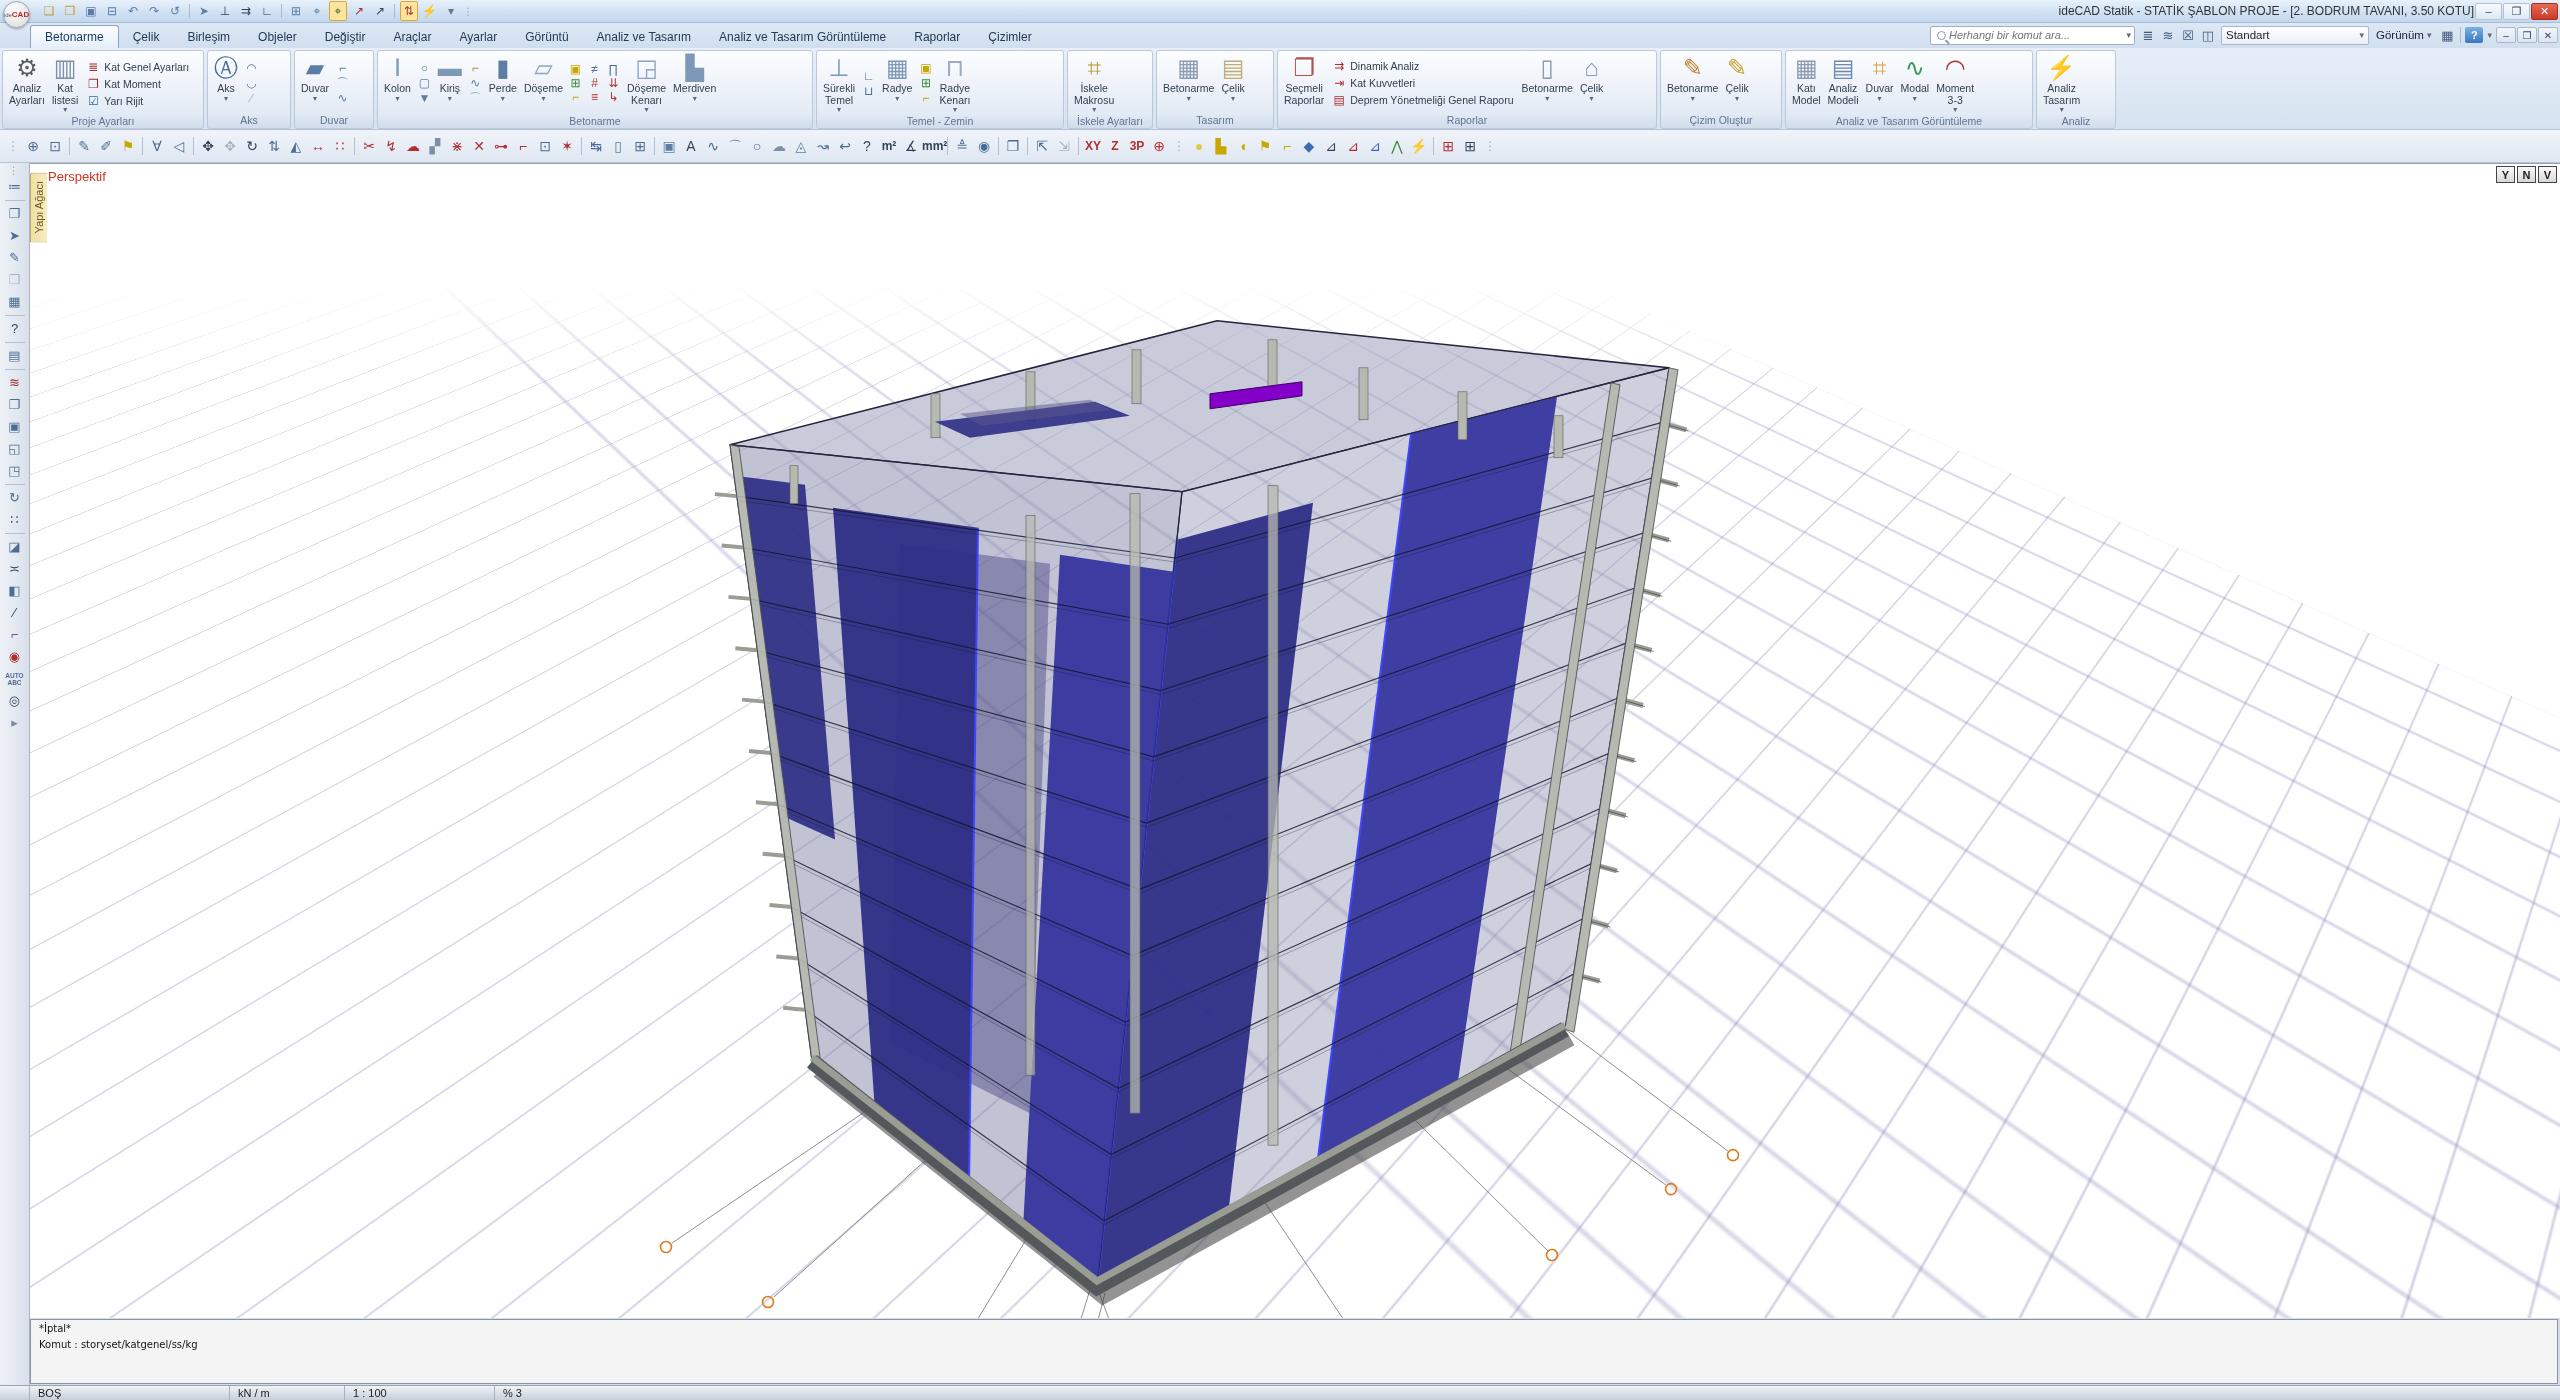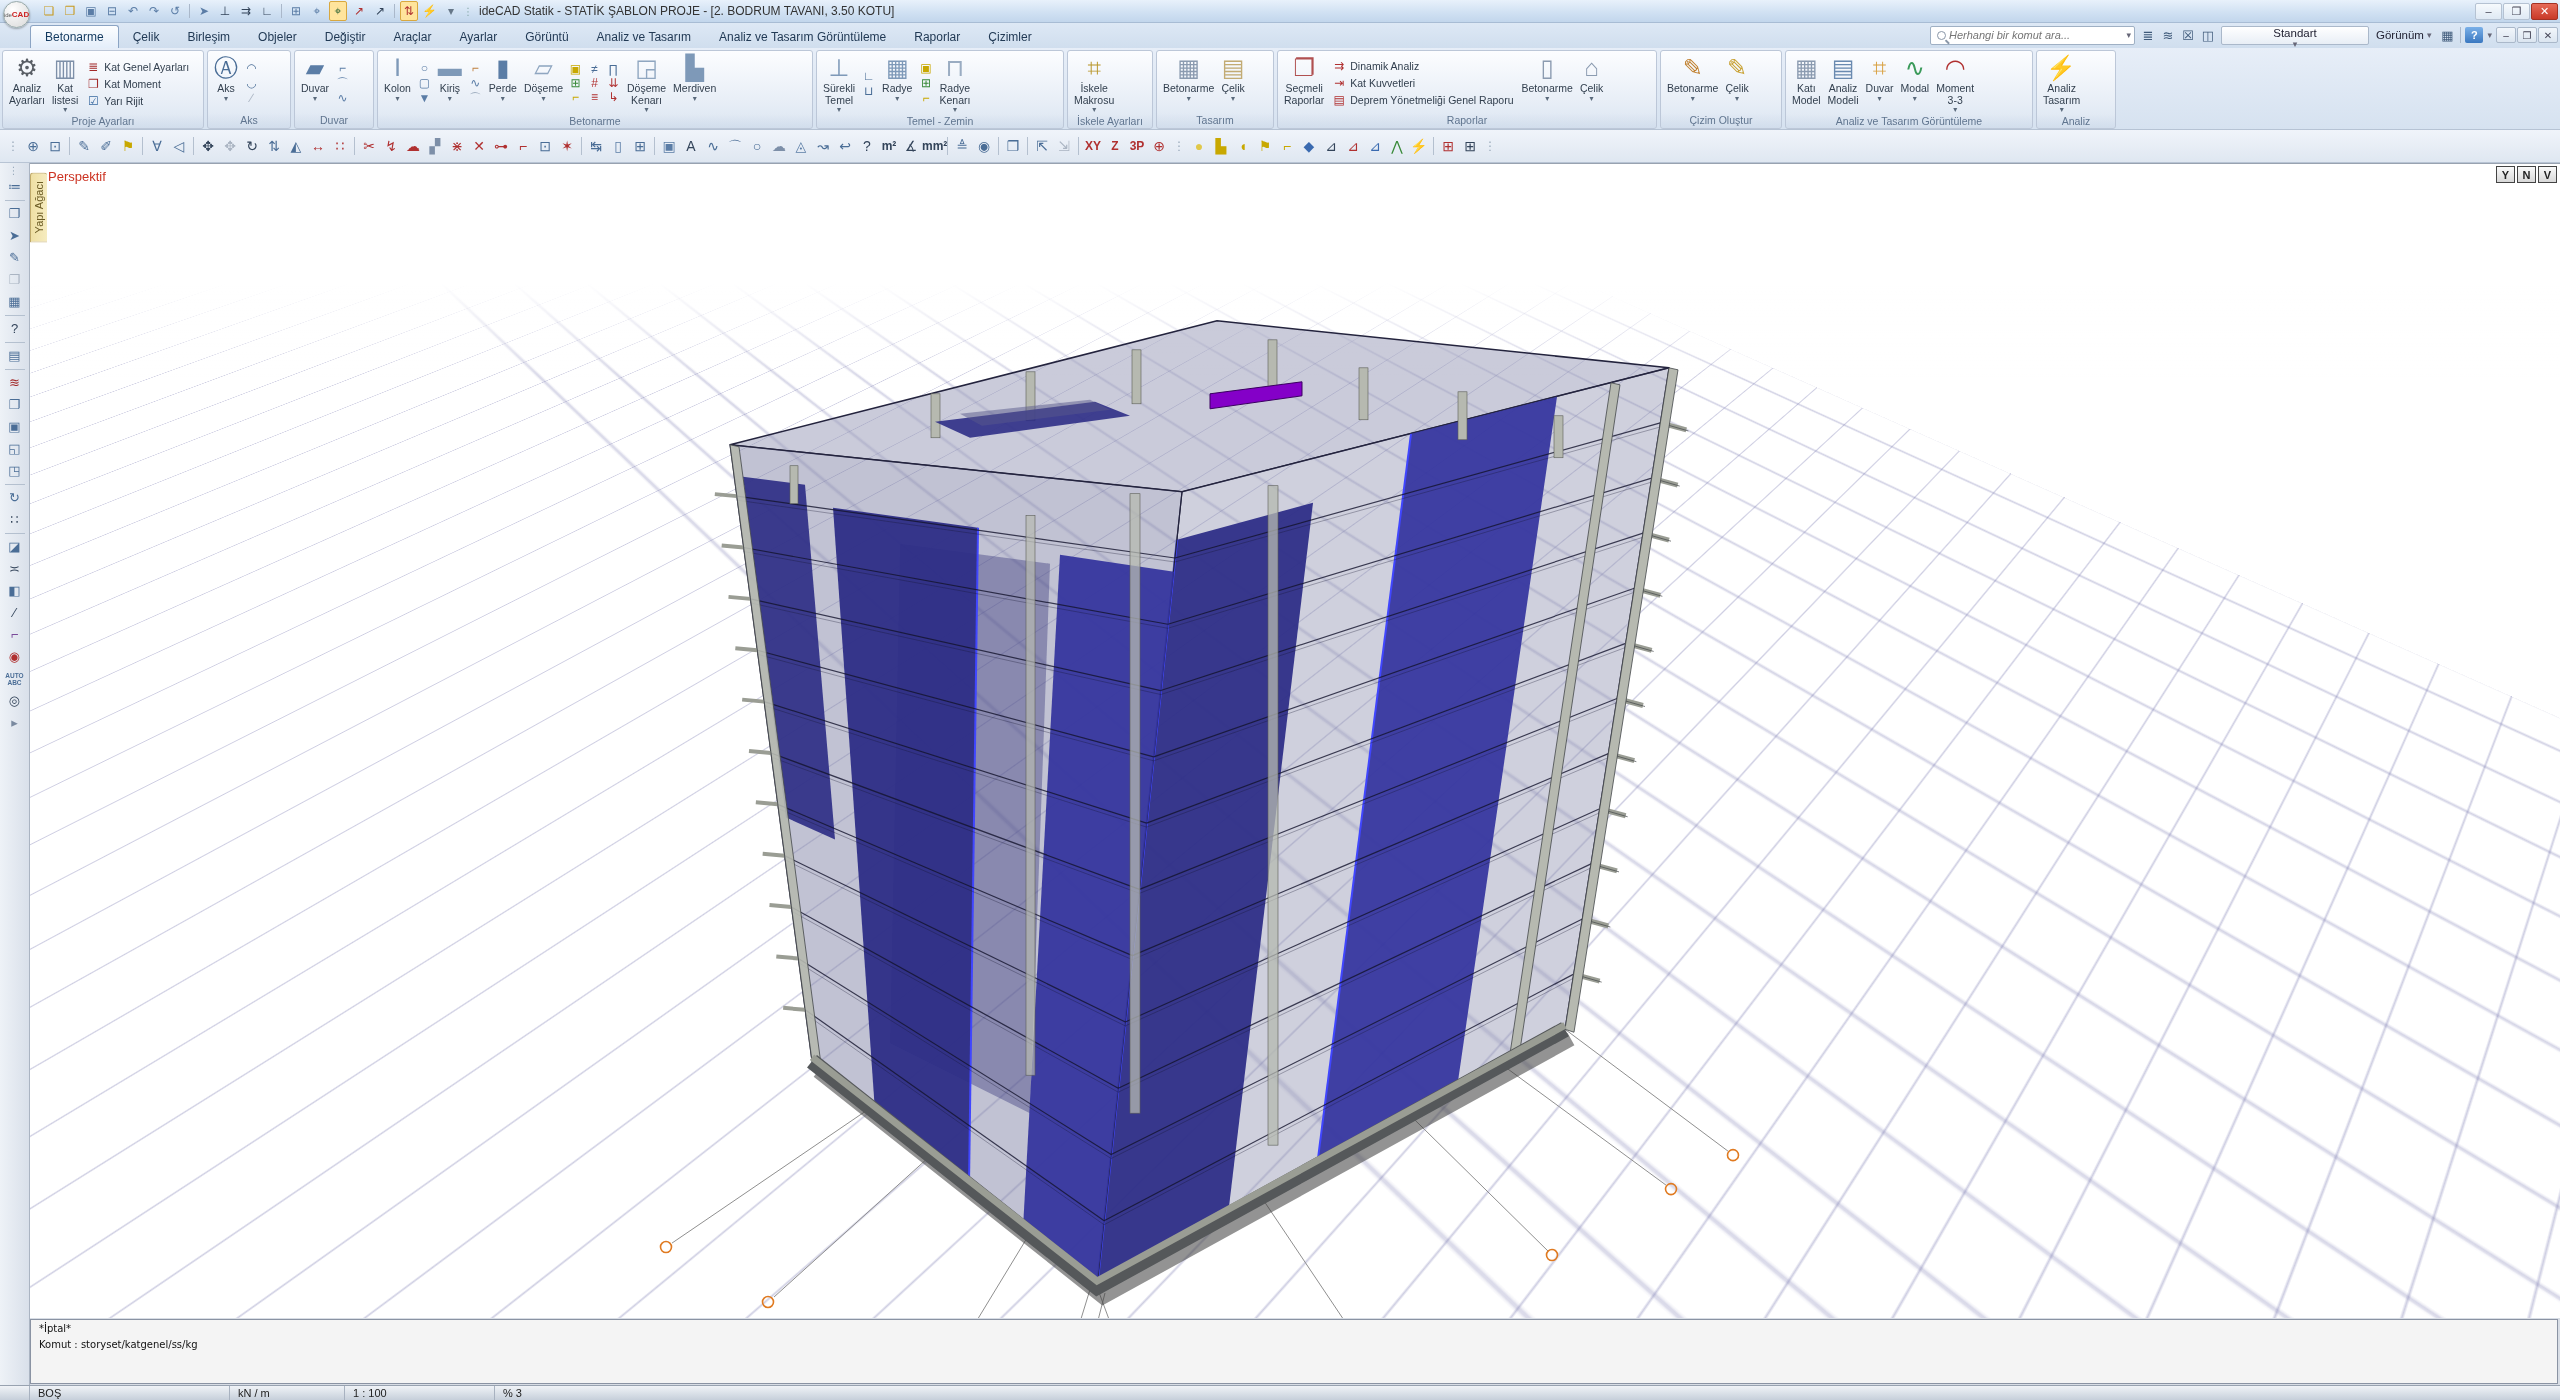--- a/index.html
+++ b/index.html
@@ -13,21 +13,21 @@
   .logo { position:absolute; left:3px; top:1px; width:27px; height:27px; border-radius:50%;
     background:radial-gradient(circle at 35% 30%,#ffffff,#d8d8d8); border:1px solid #9aa;
     display:flex; align-items:center; justify-content:center; z-index:40; box-shadow:0 1px 2px rgba(0,0,0,.3); }
   .logo .lg1 { font-size:6px; color:#555; }
   .logo .lg2 { font-size:8px; color:#cc2222; font-weight:bold; }
   .qat { display:flex; align-items:center; gap:3px; margin-left:34px; padding:0 6px; }
   .qat .ic { font-size:12px; line-height:18px; width:18px; text-align:center; cursor:default; border-radius:2px; }
   .qat .ic.act { background:#ffe49c; border:1px solid #d8a840; }
   .qat .sep { width:1px; height:14px; background:#aab8ca; margin:0 2px; }
   .qat .grip { font-size:10px; color:#8aa; }
-  .title { flex:1; text-align:left; font-size:12px; color:#333; white-space:nowrap; overflow:hidden; }
+  .title { flex:1; text-align:right; font-size:12px; color:#333; white-space:nowrap; overflow:hidden; }
   .winbtns { display:flex; align-items:center; margin-right:2px; }
   .winbtns .wb { width:27px; height:17px; font-size:11px; display:flex; align-items:center; justify-content:center;
     color:#445; border:1px solid #b5c2d2; background:linear-gradient(#f6fafd,#dfe9f4); margin-left:1px; border-radius:2px; }
   .winbtns .wb.close { background:linear-gradient(#e66a58,#c93a28); color:#fff; border-color:#a33224; }
 
   
   .tabbar { height:25px; background:linear-gradient(#dde8f5,#d0deee); display:flex; align-items:flex-end; position:relative; }
   .tabs { display:flex; align-items:flex-end; margin-left:30px; height:100%; }
   .tab { padding:4px 14px 4px 14px; font-size:12px; color:#223a55; white-space:nowrap; cursor:default; }
   .tab.active { background:linear-gradient(#fdfeff,#e4eefa); border:1px solid #8ba4c4; border-bottom:none;
@@ -36,21 +36,21 @@
   .search { display:flex; align-items:center; width:205px; height:19px; background:#fff;
     border:1px solid #9fb0c4; border-radius:2px; padding:0 3px; }
   .search .mag { width:9px; height:9px; border:1.5px solid #8a97a8; border-radius:50%; position:relative; margin:0 3px; }
   .search .mag::after { content:""; position:absolute; width:5px; height:1.5px; background:#8a97a8;
     transform:rotate(45deg); left:7px; top:9px; }
   .search input { border:none; outline:none; flex:1; font-size:11px; font-style:italic; color:#8a94a2;
     font-family:"Liberation Sans",sans-serif; background:transparent; }
   .search .crt { font-size:9px; color:#667; }
   .tr-ic { font-size:13px; color:#3f5a7a; width:18px; text-align:center; }
   .combo { display:flex; align-items:center; height:19px; border:1px solid #aab8ca; background:linear-gradient(#fff,#e8eef6);
-    border-radius:2px; padding:0 4px; font-size:11.5px; color:#223; width:148px; justify-content:space-between;flex-direction:column; }
+    border-radius:2px; padding:0 4px; font-size:11.5px; color:#223; width:148px; justify-content:space-between; }
   .menu-lbl { font-size:11.5px; color:#223; display:flex; align-items:center; gap:3px; padding:0 3px; }
   .crt { font-size:9px; color:#667; }
   .help { width:18px; height:16px; background:linear-gradient(#7ab0e8,#3a78c0); color:#fff; font-weight:bold;
     font-size:11px; border-radius:2px; display:flex; align-items:center; justify-content:center; }
   .mdi { width:20px; height:16px; border:1px solid #aab8ca; background:linear-gradient(#f2f6fb,#dbe5f0);
     font-size:10px; color:#445; display:flex; align-items:center; justify-content:center; border-radius:2px; }
   .vsep { width:1px; height:16px; background:#aab8ca; }
 
   
   .ribbon { height:82px; background:linear-gradient(#e7eef8,#d6e2f0); display:flex; align-items:stretch;

